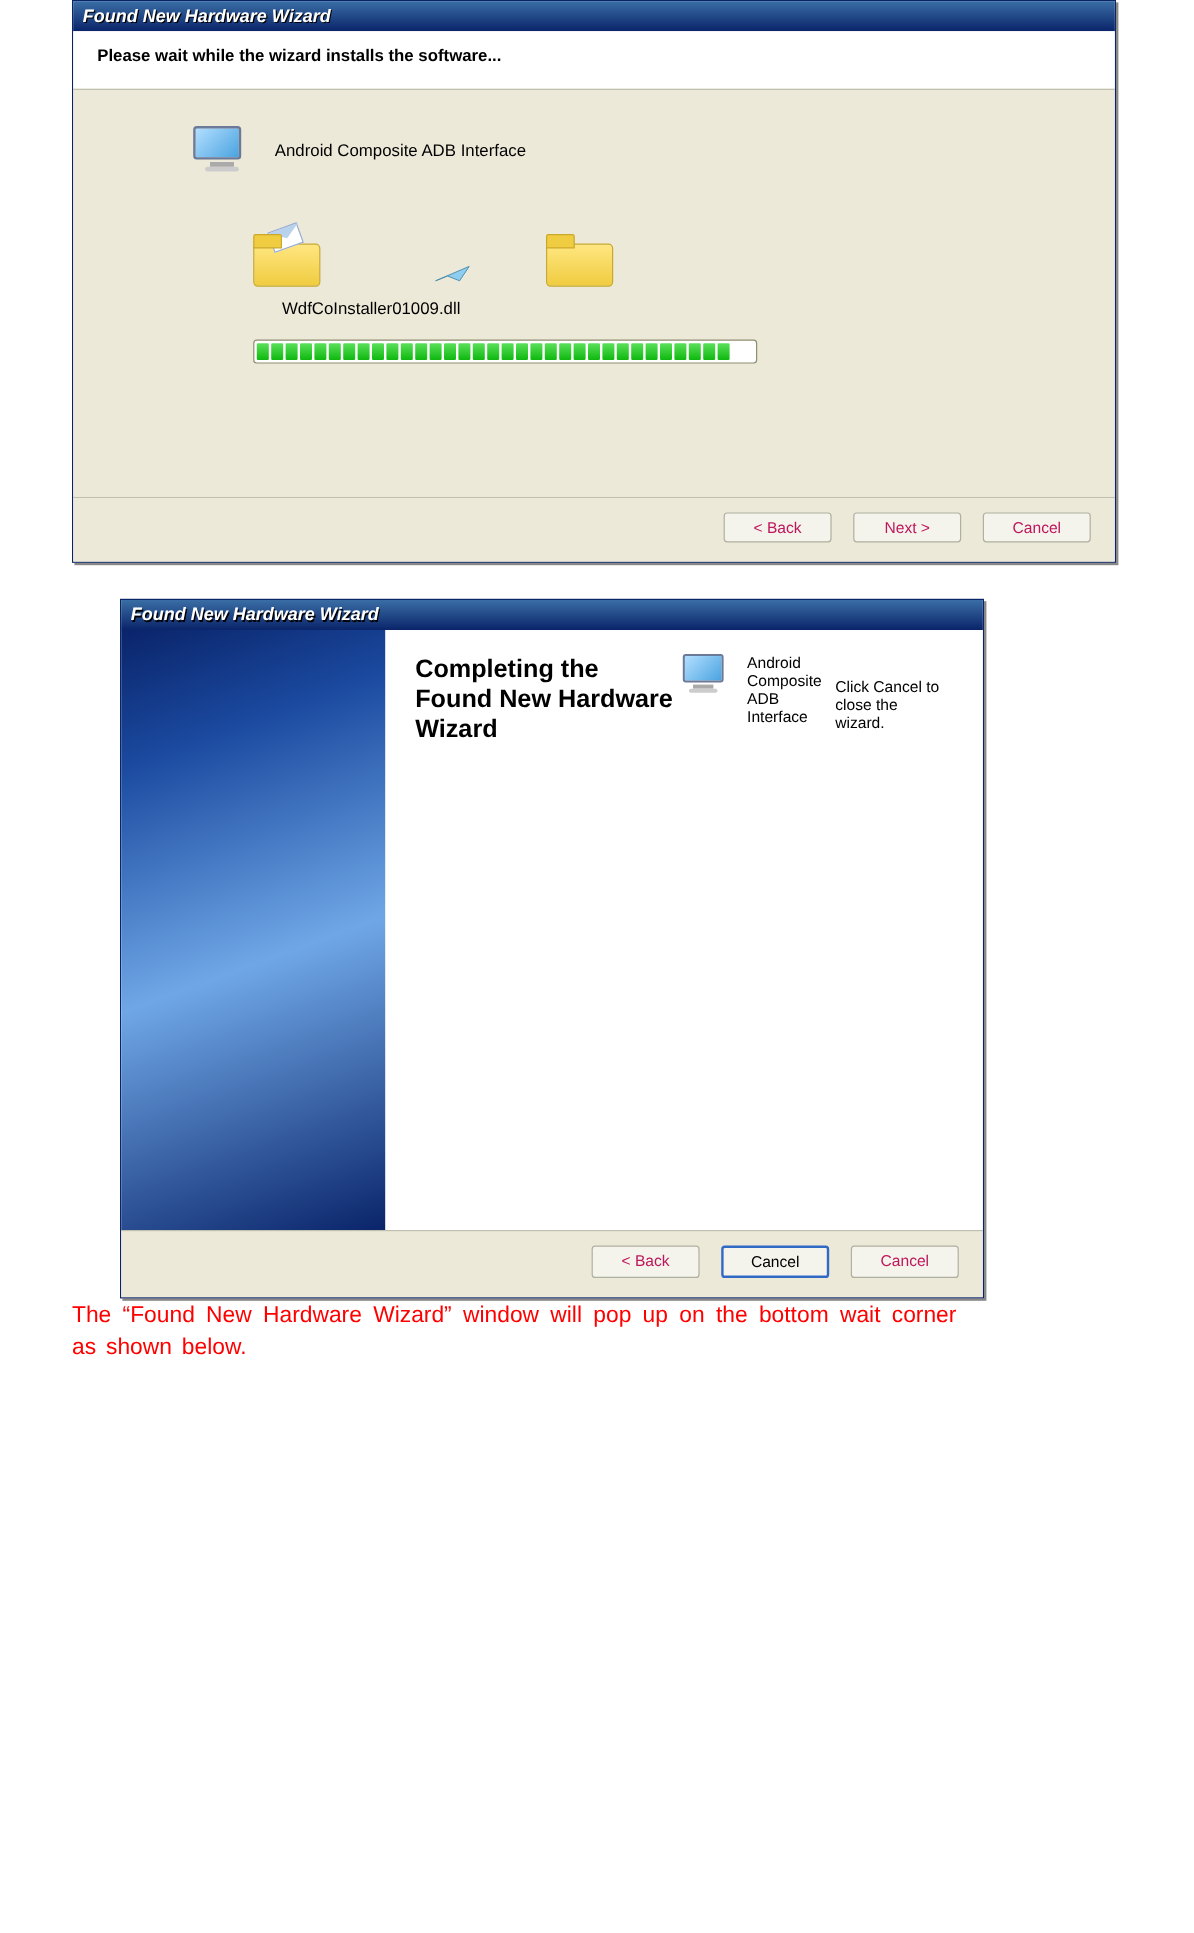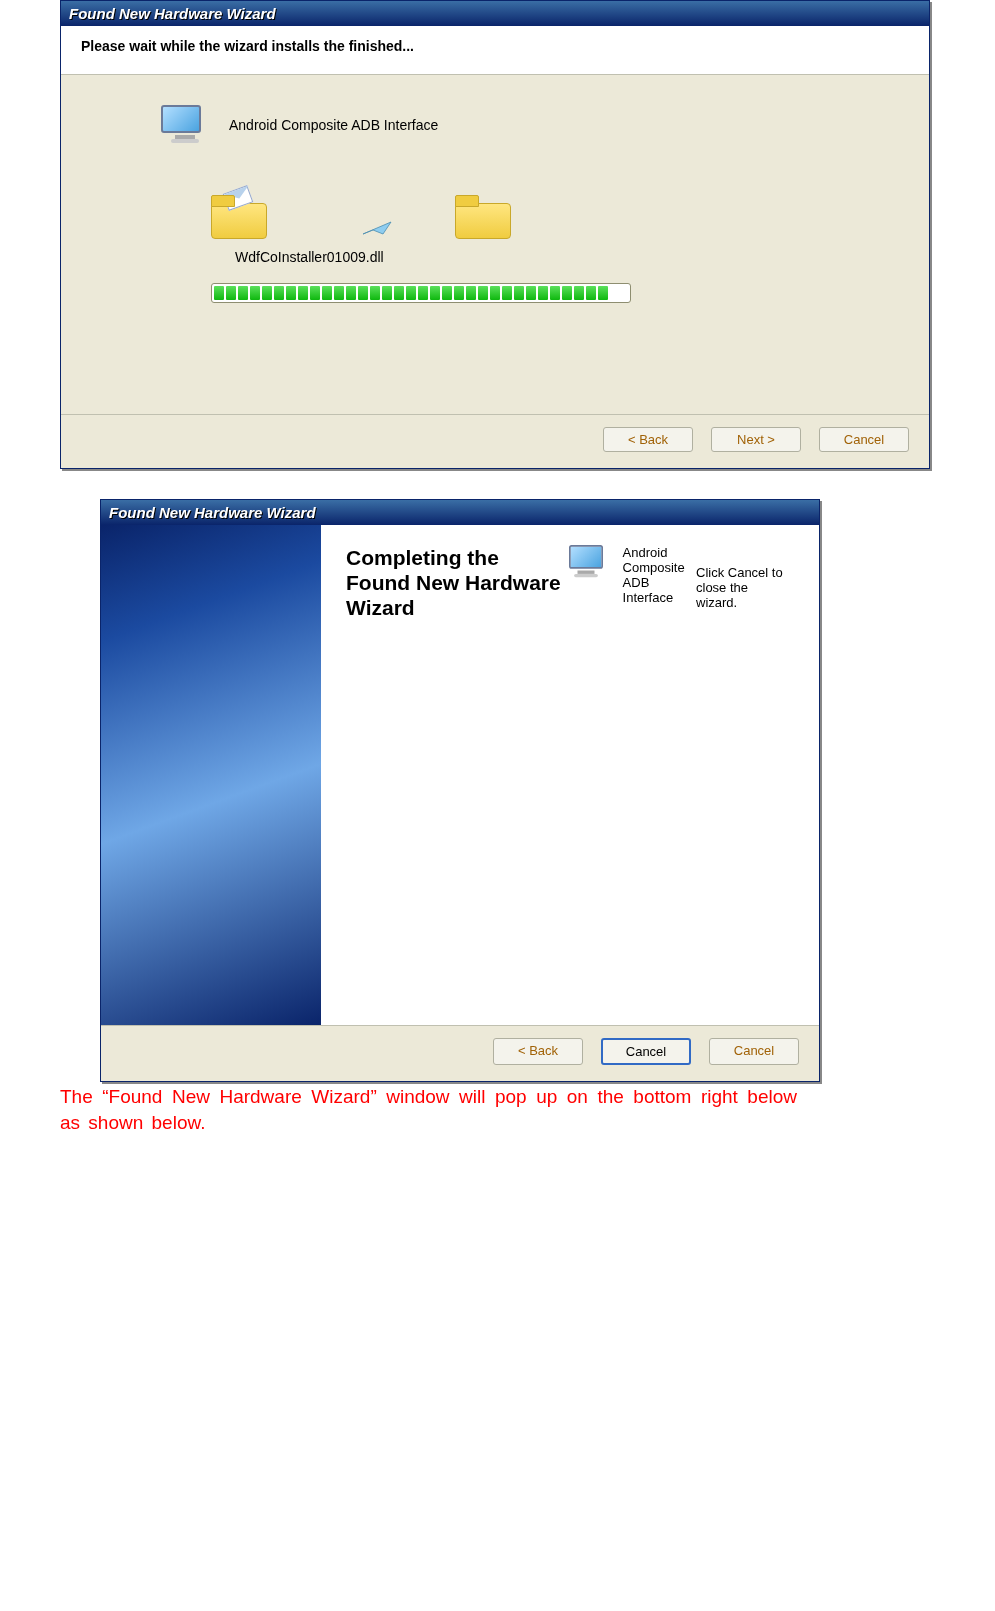--- a/index.html
+++ b/index.html
@@ -55,21 +55,21 @@
   .copy-row { display:flex; align-items:center; gap:190px; margin-left:50px; margin-bottom:10px;}
   .file-lines { margin-left:74px; font-size:14px; line-height:1.5; margin-bottom:15px;}
   .progress-wrap { margin-left:50px; width:420px; border:1px solid #8e8e70; background:#fff; border-radius:3px; padding:2px; display:flex; gap:2px;}
   .seg { width:10px; height:14px; background: linear-gradient(to bottom,#5be05b,#0eb80e); border-radius:1px;}
   .btnrow {
     background:#ece9d8; border-top:1px solid #c0c0b0;
     padding:12px 20px 16px 20px; display:flex; justify-content:flex-end; gap:18px;
   }
   .xpbtn {
     min-width:90px; padding:4px 14px; border:1px solid #b0b0a0;
-    background:#f4f3ec; font-size:13px; border-radius:3px; color:#a16207; text-align:center;
+    background:#f4f3ec; font-size:13px; border-radius:3px; color:#be185d; text-align:center;
   }
   .xpbtn.active { color:#000; border:2px solid #316ac5; background:#f4f3ec;}
 
   .cropbar {
     font-size:13px; letter-spacing:1px; color:#000; font-family:sans-serif; overflow:hidden; white-space:nowrap; padding-left:250px; margin-bottom:30px;
   }
 
   
   .win2 { width:720px; margin-left:40px; }
   .body2area { display:flex; background:#fff; min-height:500px;}
@@ -119,21 +119,21 @@
 </head>
 <body>
 
 <div class="page">
 
   <div class="win win1">
     <div class="titlebar">
       <span>Found New Hardware Wizard</span>
     </div>
     <div class="subheader1">
-      <span>Please wait while the wizard installs the finished...</span>
+      <span>Please wait while the wizard installs the software...</span>
     </div>
     <div class="body1">
       <div class="device-row1">
         <div class="monitor-icon">
           <div class="scr"></div>
             <div class="base"></div>
             <div class="foot"></div>
         </div>
         <div class="devname1">Android Composite ADB Interface</div>
       </div>
@@ -218,15 +218,15 @@
         <div class="closewiz">Click Cancel to close the wizard.</div>
       </div>
     </div>
     <div class="btnrow2">
       <div class="xpbtn">&lt; Back</div>
       <div class="xpbtn active">Cancel</div>
       <div class="xpbtn">Cancel</div>
     </div>
   </div>
 
-  <div class="caption">The “Found New Hardware Wizard” window will pop up on the bottom right below as shown below.</div>
+  <div class="caption">The “Found New Hardware Wizard” window will pop up on the bottom wait corner as shown below.</div>
 
 </div>
 
 </body></html>

